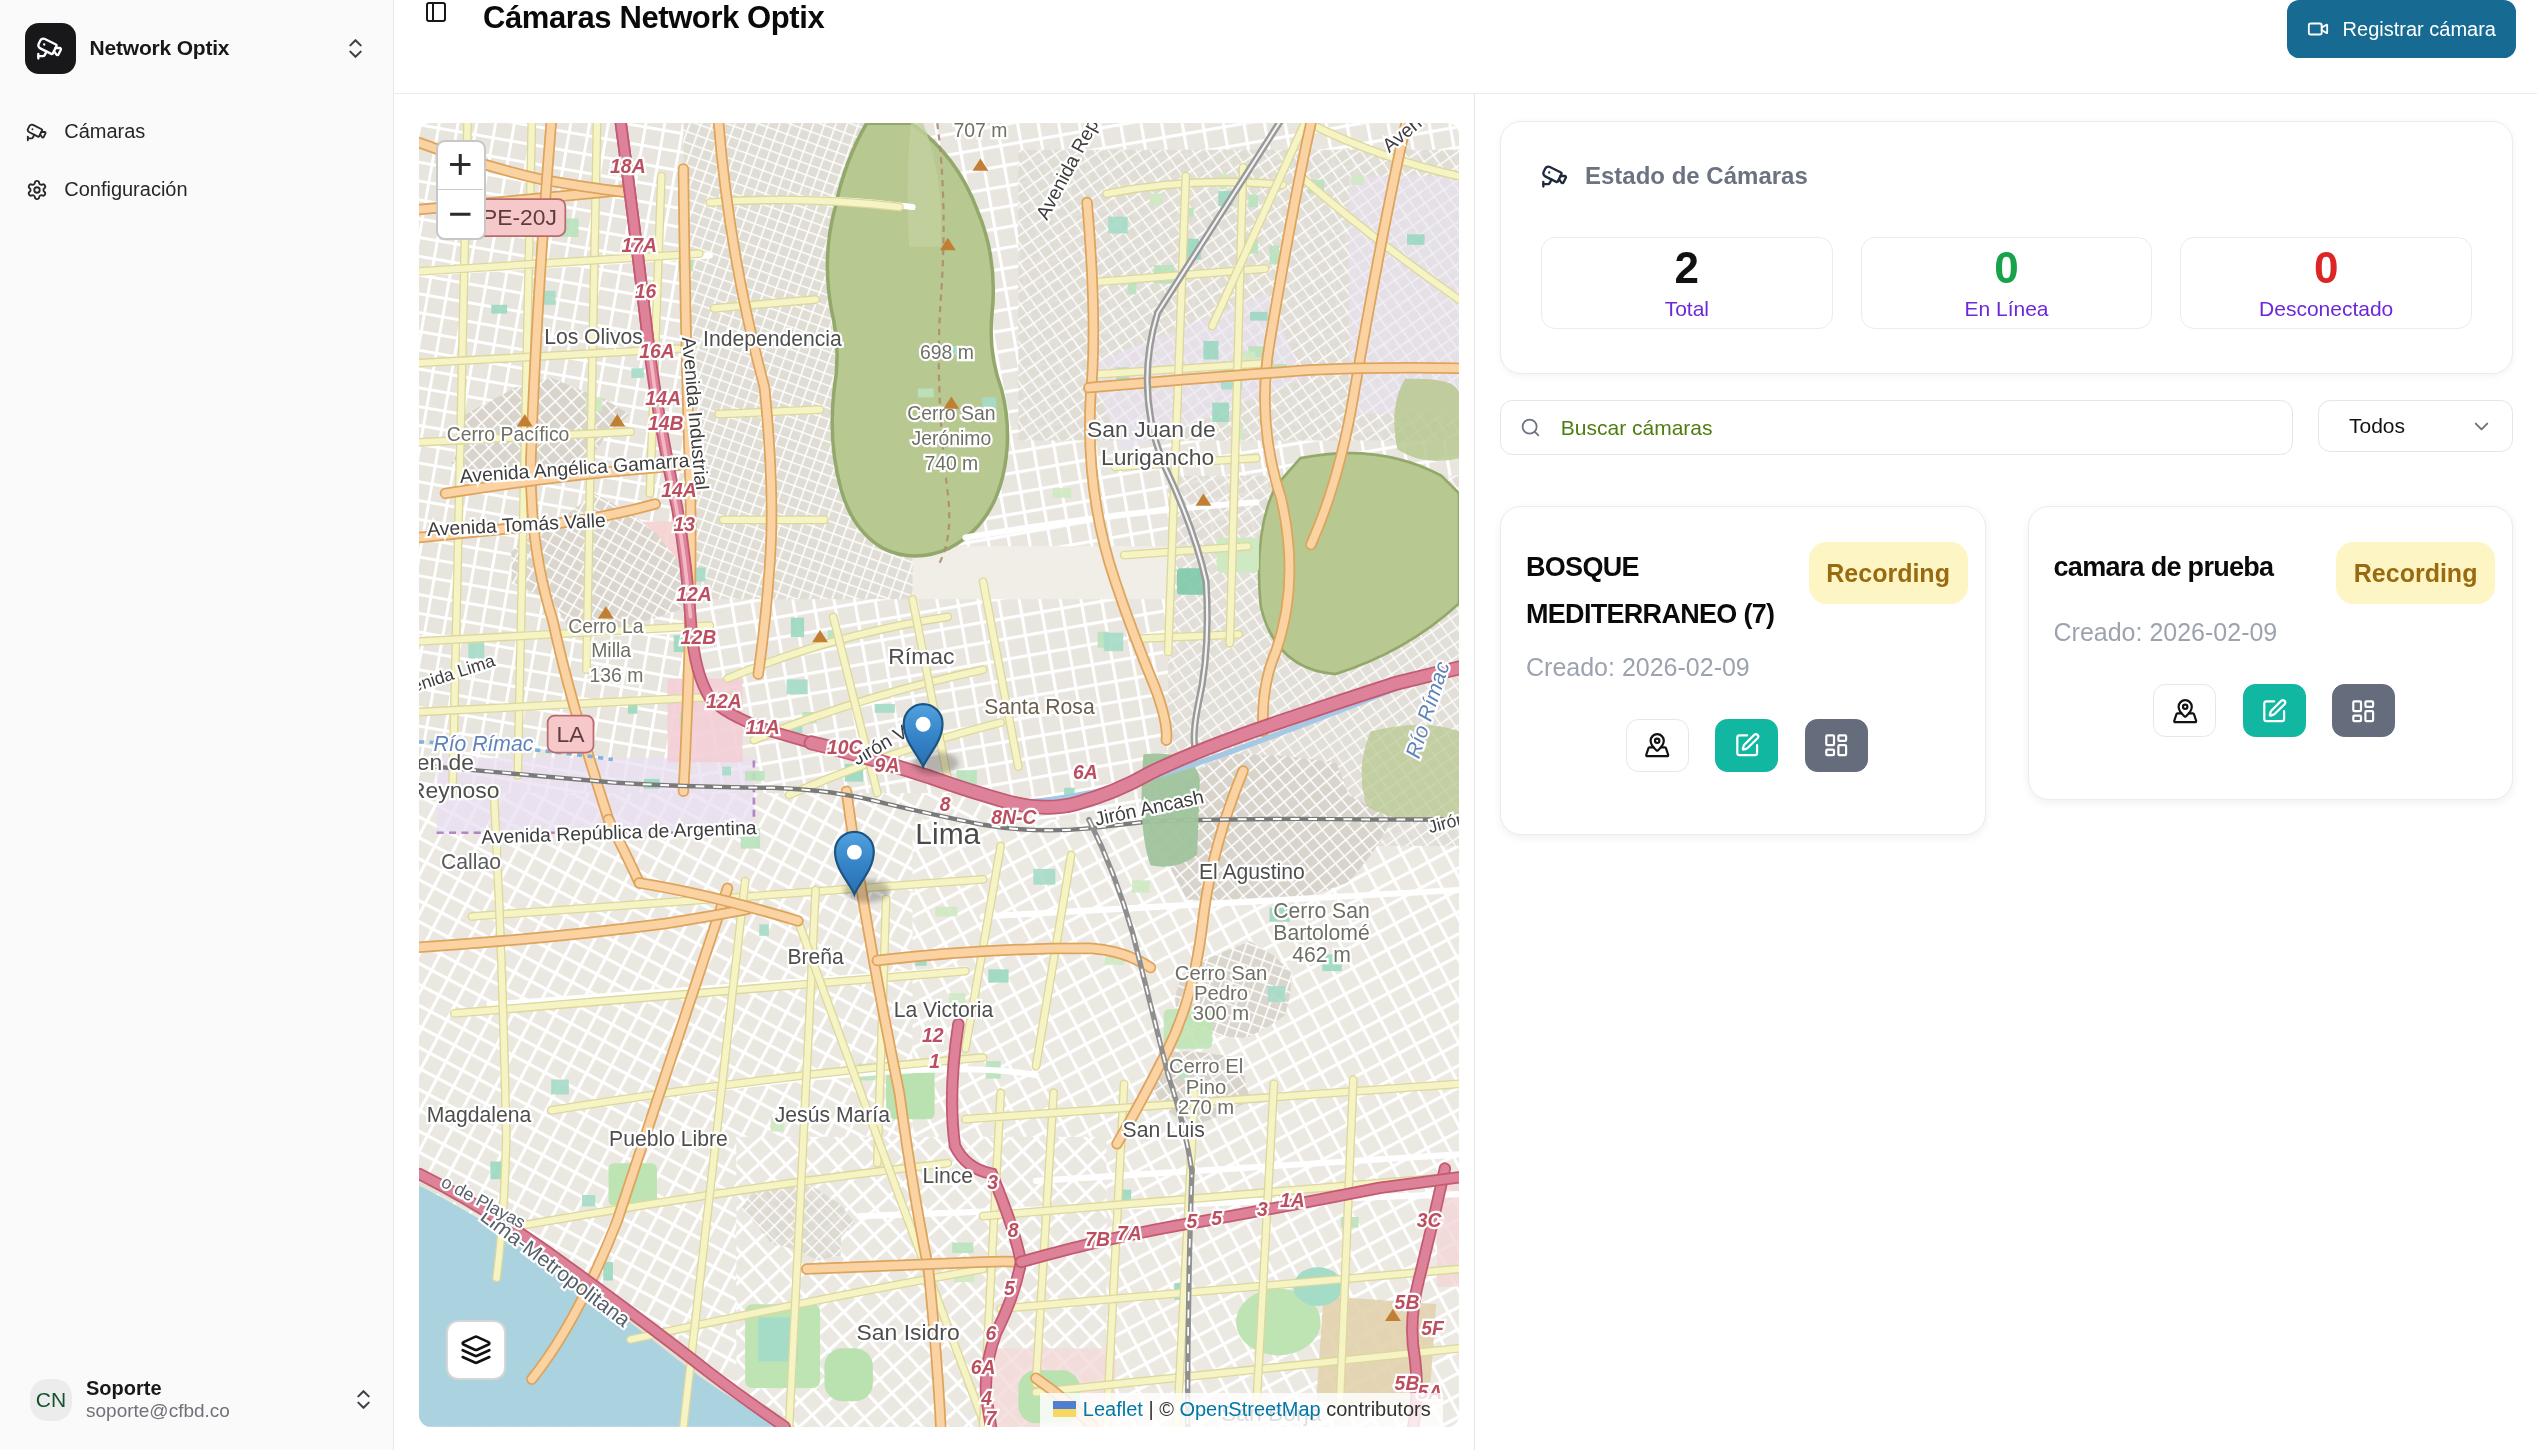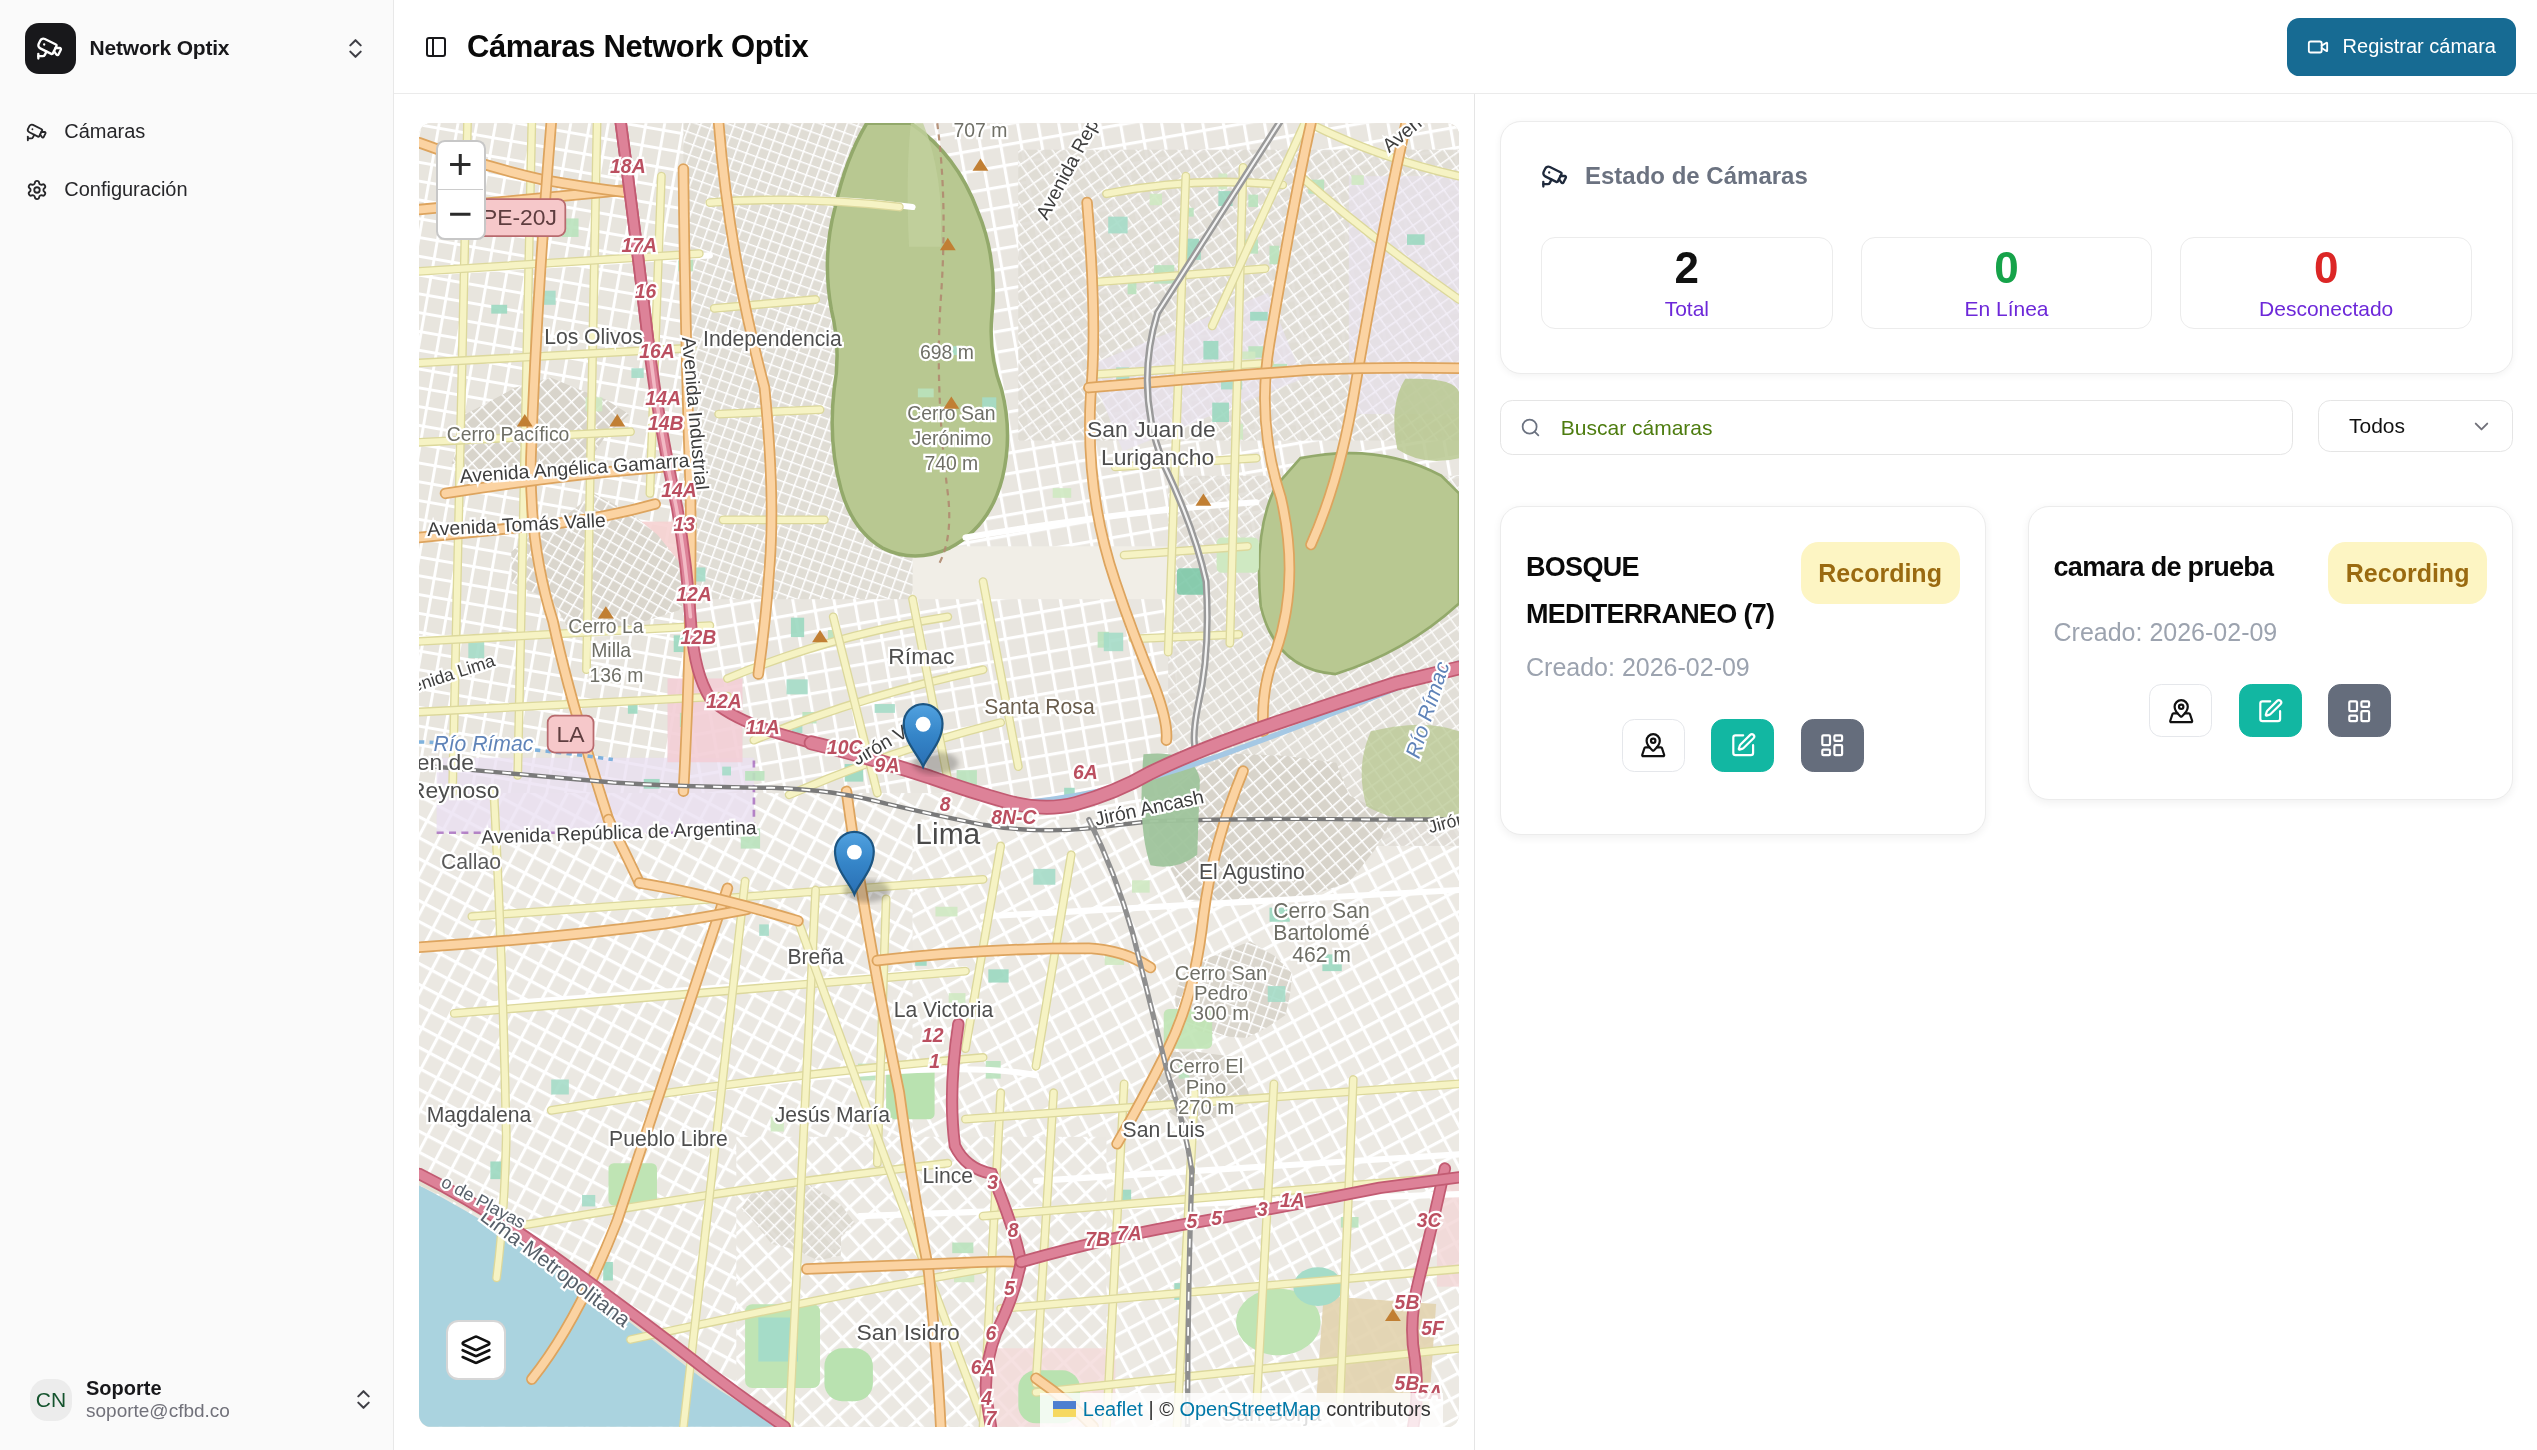--- a/index.html
+++ b/index.html
@@ -12,21 +12,21 @@
 .sb-name { font-size:21px; font-weight:700; color:#18181b; flex:1; letter-spacing:-0.2px; }
 .sb-nav { margin-top:27px; display:flex; flex-direction:column; gap:14px; }
 .nav-it { display:flex; align-items:center; gap:16.7px; padding:10.6px 11.5px; border-radius:10.6px; font-size:20px; color:#27272a; }
 .sb-foot { margin-top:auto; display:flex; align-items:center; gap:14px; padding:7px 3.5px 7px 16px; margin-bottom:7px; }
 .avatar { width:42px; height:42px; border-radius:17px; background:#ececec; display:flex; align-items:center; justify-content:center; font-size:21px; color:#14532d; flex:0 0 42px; }
 .foot-t { flex:1; line-height:1.2; }
 .foot-n { font-size:20px; font-weight:700; color:#18181b; }
 .foot-e { font-size:19px; color:#71717a; }
 
 .main { flex:1; display:flex; flex-direction:column; min-width:0; }
-header { height:94px; background:#fff; border-bottom:0.9px solid #ebebeb; display:flex; align-items:center; padding:0 22px 0 30px; gap:19px; flex:0 0 auto; }
+header { height:94px; background:#fff; border-bottom:0.9px solid #ebebeb; display:flex; align-items:flex-start; padding:0 22px 0 30px; gap:35px; flex:0 0 auto; }
 .h-title { font-size:31px; font-weight:700; color:#0a0a0a; flex:1; letter-spacing:-0.4px; }
 .btn-reg { display:flex; align-items:center; gap:14px; background:#176b93; color:#fff; font-size:20px; font-weight:400; font-family:inherit; border:none; border-radius:12.3px; height:58px; padding:0 20px; }
 .content { flex:1; display:flex; min-height:0; }
 .map-pane { width:1081px; flex:0 0 1081px; border-right:0.9px solid #e5e5e5; padding:29px 15px 24px 25px; }
 .map-box { position:relative; width:1040px; height:1304px; border-radius:12.3px; overflow:hidden; background:#eeebe3; }
 .zoomctl { position:absolute; left:16.7px; top:16.7px; width:50px; background:#fff; border:2.6px solid rgba(0,0,0,0.22); border-radius:8.8px; overflow:hidden; }
 .zbtn { width:45px; height:48px; display:flex; align-items:center; justify-content:center; font-size:42px; font-weight:500; color:#2b2b2b; }
 .zbtn:first-child { border-bottom:1.8px solid #ccc; }
 .layerctl { position:absolute; left:27px; bottom:47px; width:60px; height:60px; background:#fff; border:2.6px solid rgba(0,0,0,0.16); border-radius:12.3px; display:flex; align-items:center; justify-content:center; }
 .attrib { position:absolute; right:16px; bottom:0; background:rgba(255,255,255,0.82); font-size:20px; color:#333; padding:4.4px 12.3px 6.2px 12.3px; display:flex; align-items:center; gap:7px; }
@@ -39,21 +39,21 @@
 .stats { display:flex; gap:28px; margin-top:47px; }
 .stat { flex:1; border:0.9px solid #ececec; border-radius:14px; height:92px; display:flex; flex-direction:column; align-items:center; justify-content:center; background:#fff; }
 .stat b { font-size:44px; font-weight:700; color:#111; line-height:1; }
 .stat span { font-size:21px; color:#6d28d9; margin-top:7px; }
 .green b { color:#16a34a; } .red b { color:#dc2626; }
 .searchrow { display:flex; gap:25px; margin-top:26.4px; }
 .search { flex:1; height:55px; border:0.9px solid #e5e5e5; border-radius:12.3px; display:flex; align-items:center; padding:0 19.4px; gap:19.4px; color:#4d7c0f; font-size:21px; background:#fff; }
 .select { width:195px; height:52px; border:0.9px solid #e5e5e5; border-radius:12.3px; display:flex; align-items:center; padding:0 19.4px 0 30px; font-size:21px; color:#111; background:#fff; }
 .select span { flex:1; }
 .cards { display:flex; gap:42px; margin-top:51px; align-items:flex-start; }
-.card { width:556px; border:0.9px solid #ececec; border-radius:21px; background:#fff; box-shadow:0 2.6px 8.8px rgba(0,0,0,0.06); padding:35px 25px 62px 25px; }
+.card { width:556px; border:0.9px solid #ececec; border-radius:21px; background:#fff; box-shadow:0 2.6px 8.8px rgba(0,0,0,0.06); padding:35px 17px 62px 25px; }
 .card-top { display:flex; justify-content:space-between; align-items:flex-start; gap:12.3px; }
 .card-title { font-size:27px; font-weight:700; color:#0a0a0a; line-height:1.75; letter-spacing:-0.7px; padding-top:1.8px; }
 .badge { background:#fdf5c3; color:#9a6a10; font-size:25px; font-weight:600; border-radius:17.6px; padding:16px 17.6px; white-space:nowrap; line-height:1.2; flex:0 0 auto; }
 .creado { font-size:25px; color:#9ca3af; margin-top:14px; }
 .actions { display:flex; gap:26.4px; justify-content:center; margin-top:37px; }
 .abtn { width:63px; height:53px; border-radius:12.3px; display:flex; align-items:center; justify-content:center; border:0.9px solid #e5e7eb; background:#fff; }
 .abtn.teal { background:#12b7a2; border-color:#12b7a2; }
 .abtn.gray { background:#656d7c; border-color:#656d7c; }
 
 </style></head>

